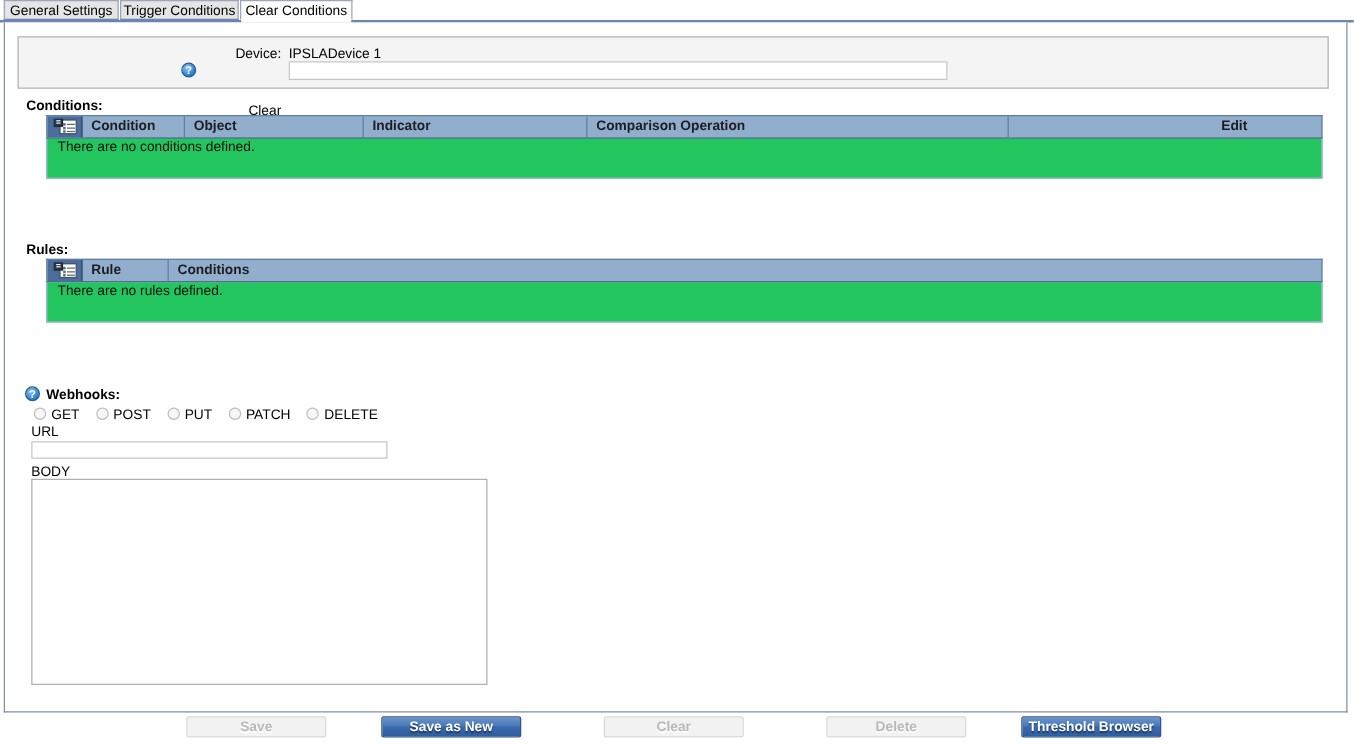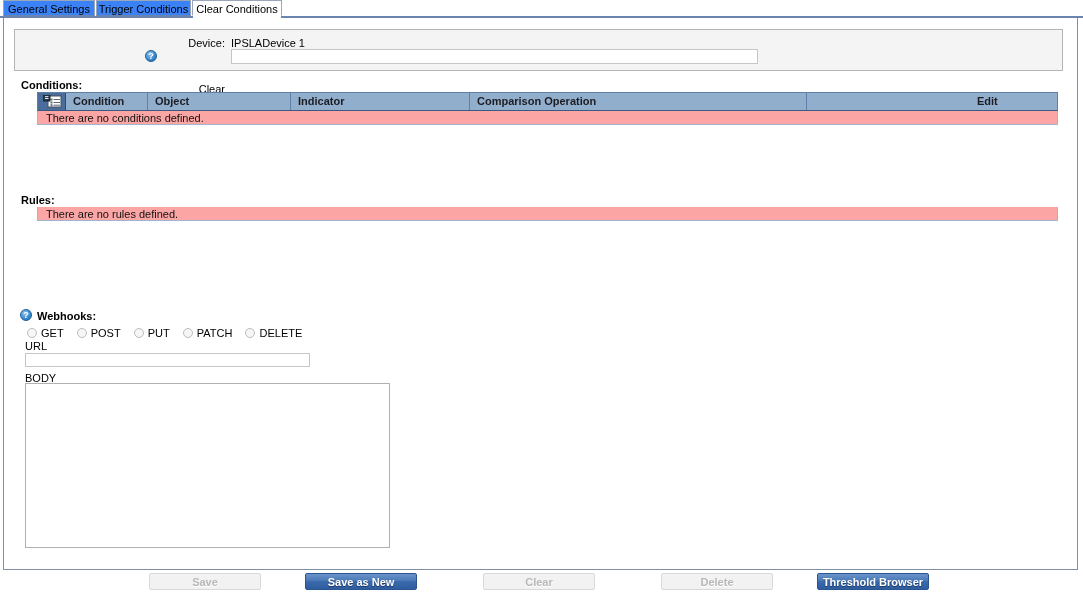--- a/index.html
+++ b/index.html
@@ -17,21 +17,21 @@
     position:absolute;left:0;top:0;width:1083px;height:17px;
   }
   .tab{
     position:absolute;top:0;height:16px;line-height:16px;
     font-size:11px;text-align:center;
     box-sizing:border-box;
     border:1px solid #9aa7b8;
     color:#000;
   }
   .tab.inactive{
-    background:#3b82f6;
+    background:#e5e5e5;
     border-bottom:1px solid #6c84b0;
   }
   .tab.active{
     background:#ffffff;
     border-bottom:1px solid #ffffff;
     z-index:3;
   }
   .tabline{
     position:absolute;left:0;top:16px;width:1083px;height:2px;
     background:#6c84b0;
@@ -109,22 +109,22 @@
     background:#4a6d9c;
     border-right:1px solid #2e4straight;
     border-right:1px solid #2e4a70;
     box-sizing:border-box;
     cursor:pointer;
   }
   .list-icon{
     position:absolute;left:5px;top:2px;width:19px;height:13px;
   }
   .grid-empty{
-    position:relative;height:14px;line-height:14px;
-    background:#fca5a5;
+    position:relative;height:32px;line-height:14px;
+    background:#22c55e;
     border:1px solid #9fb6d1;
     border-top:none;
     box-sizing:border-box;
     font-size:11px;color:#111;
     padding-left:8px;
   }
   
   .radio-row{
     position:absolute;font-size:11px;color:#000;
   }
@@ -226,20 +226,38 @@
     <div class="gh-cell" style="left:253px;width:179px;">Indicator</div>
     <div class="gh-cell" style="left:432px;width:337px;">Comparison Operation</div>
     <div class="gh-cell last" style="left:932px;width:103px;">Edit</div>
   </div>
   <div class="grid-empty">There are no conditions defined.</div>
 </div>
 
 <div class="sec-label" style="left:21px;top:194px;">Rules:</div>
 
 <div class="grid" style="left:21px;top:207px;width:1037px;">
+  <div class="grid-head">
+    <div class="gh-iconcell">
+      <svg class="list-icon" viewBox="0 0 19 13">
+        <rect x="5" y="1" width="13" height="11" fill="#ffffff" stroke="#43515f"></rect>
+        <rect x="7.5" y="3.5" width="2" height="2" fill="#5c6b7a"></rect>
+        <rect x="10.5" y="4" width="6.5" height="1" fill="#5c6b7a"></rect>
+        <rect x="7.5" y="6.5" width="2" height="2" fill="#5c6b7a"></rect>
+        <rect x="10.5" y="7" width="6.5" height="1" fill="#5c6b7a"></rect>
+        <rect x="7.5" y="9.2" width="2" height="2" fill="#5c6b7a"></rect>
+        <rect x="10.5" y="9.7" width="6.5" height="1" fill="#5c6b7a"></rect>
+        <rect x="0" y="0" width="7" height="6" fill="#2b3a4a" stroke="#16202b"></rect>
+        <rect x="2" y="1.2" width="3.4" height="0.9" fill="#ffffff"></rect>
+        <rect x="2" y="3" width="3.4" height="0.9" fill="#ffffff"></rect>
+      </svg>
+    </div>
+    <div class="gh-cell" style="left:28px;width:69px;">Rule</div>
+    <div class="gh-cell last" style="left:97px;width:938px;">Conditions</div>
+  </div>
   <div class="grid-empty">There are no rules defined.</div>
 </div>
 
 <div class="help-icon" style="left:20px;top:309px;">?</div>
 <div class="sec-label" style="left:37px;top:310px;">Webhooks:</div>
 
 <div class="radio-row" style="left:27px;top:326px;">
   <span class="radio-item">
     <span class="radio-dot"></span><span class="radio-text">GET</span>
   </span>

